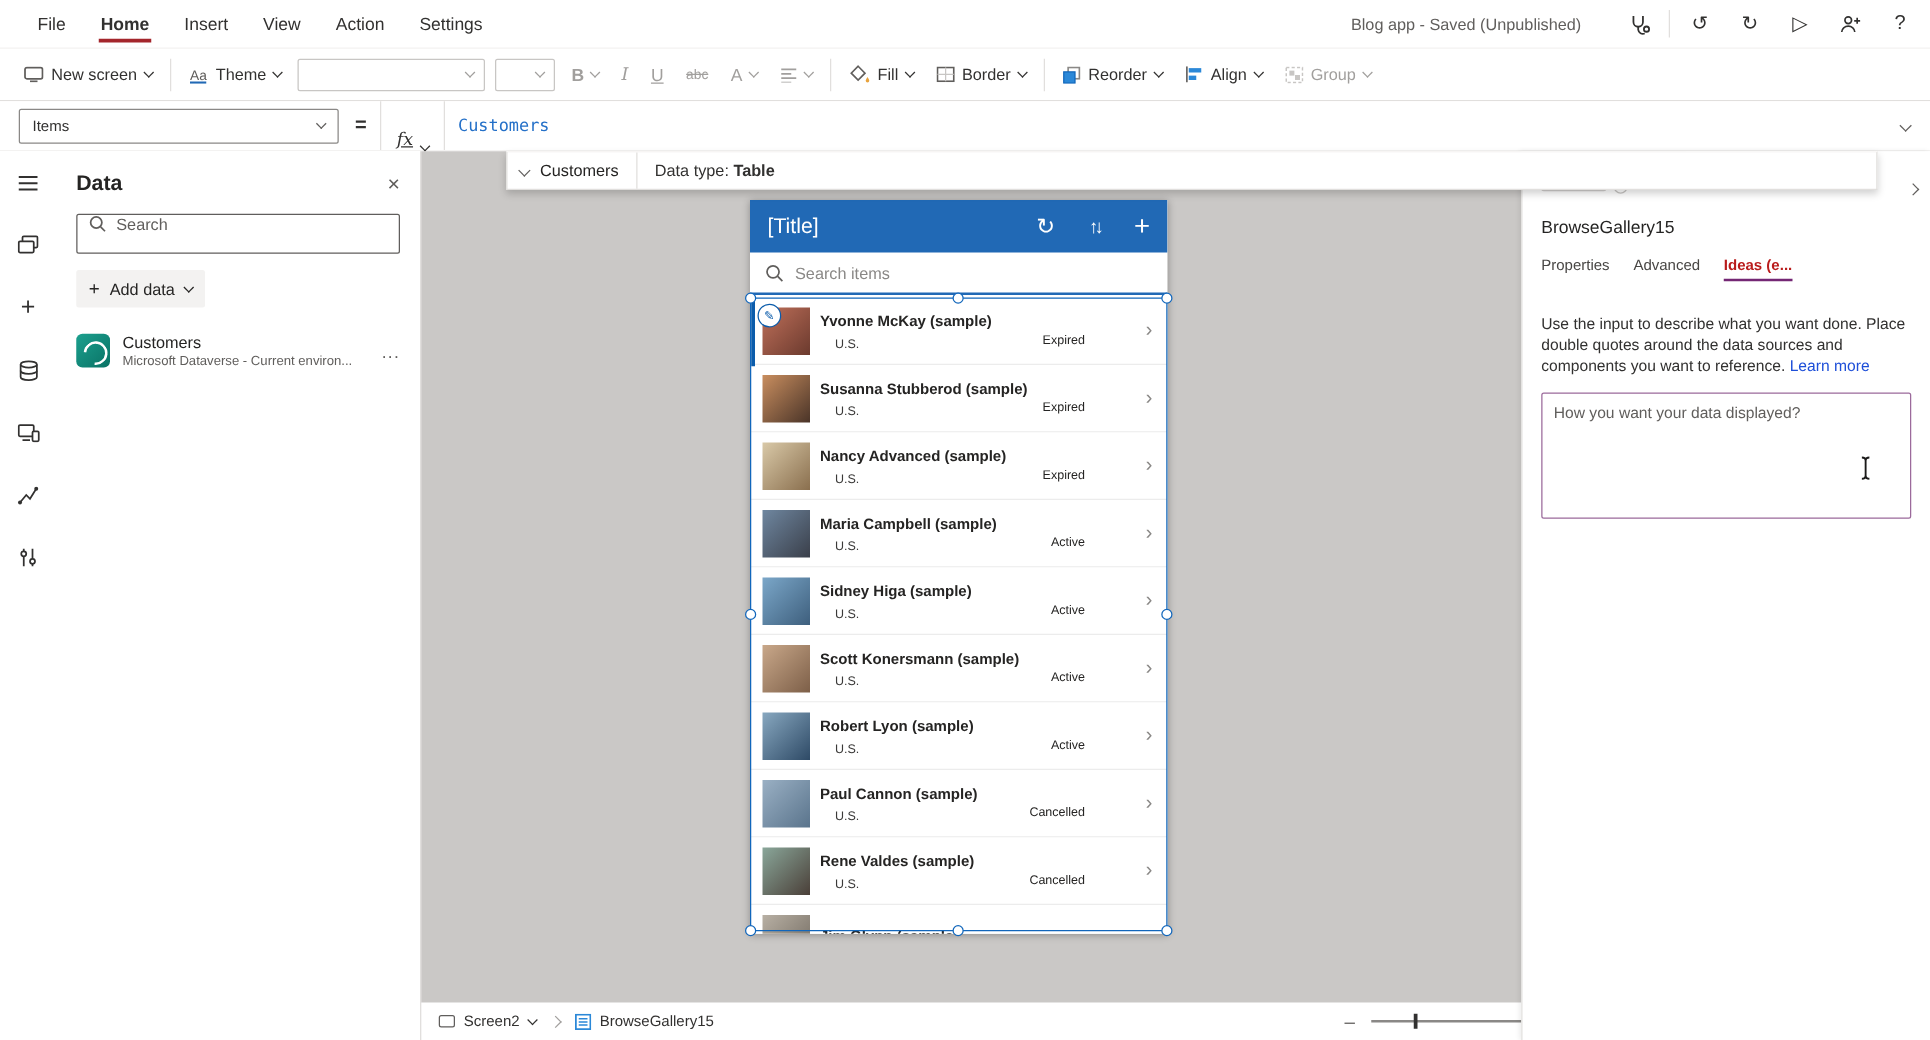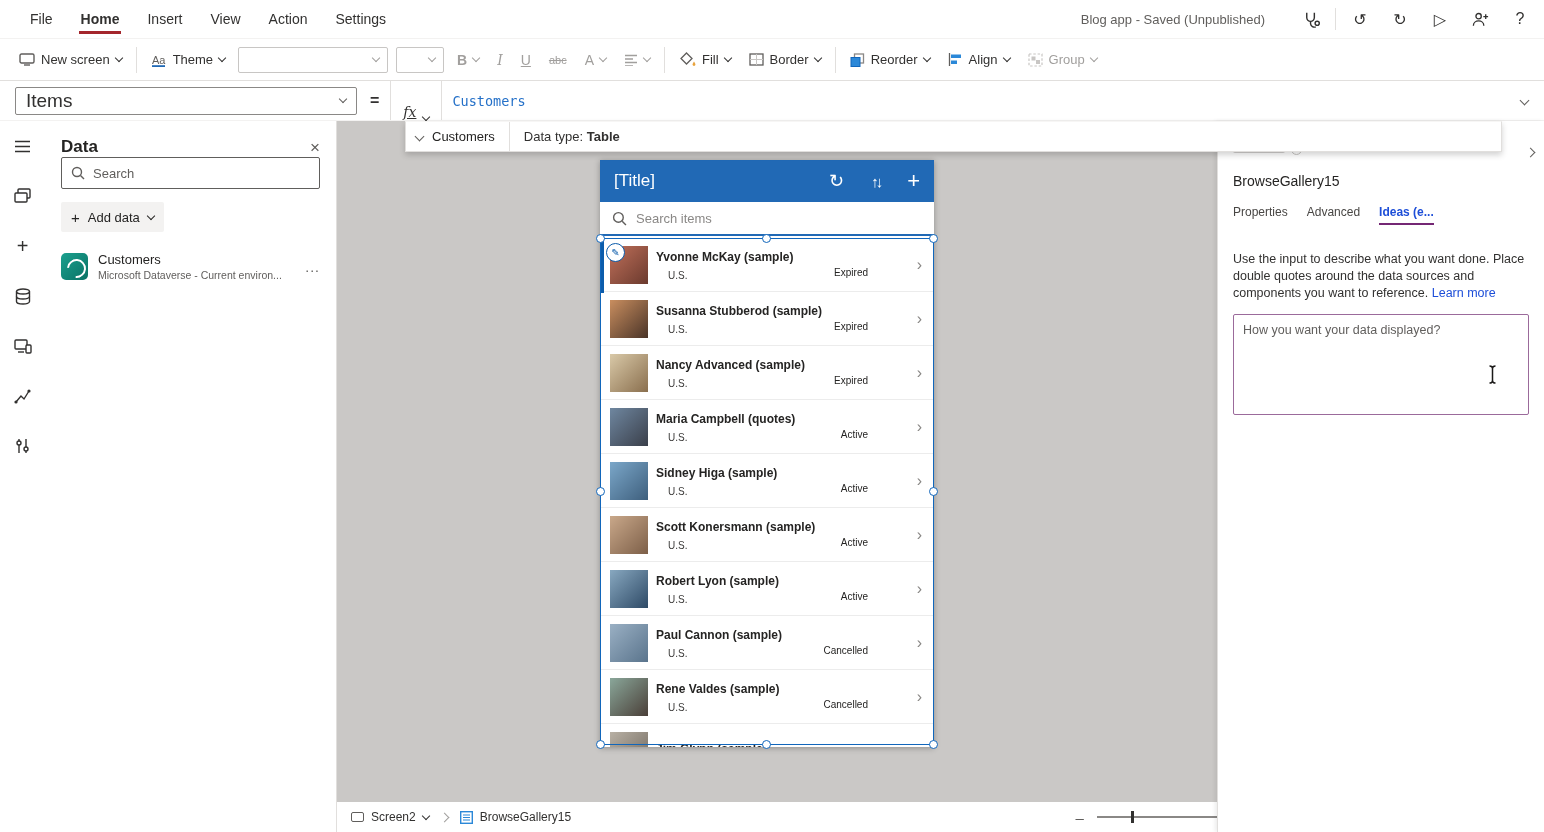--- a/index.html
+++ b/index.html
@@ -29,21 +29,21 @@
   .tb-select.size { width:48px; }
   .tb-select .chev { margin-left:auto; }
   .glyph-b { font-weight:bold; font-size:14px; }
   .glyph-i { font-family:"DejaVu Serif", serif; font-style:italic; font-size:14px; }
   .glyph-u { text-decoration:underline; font-size:14px; }
   .glyph-s { text-decoration:line-through; font-size:11px; }
   .glyph-a { font-size:14px; }
 
   
   .formulabar { position:absolute; top:81px; left:0; right:0; height:40px; background:#fff; display:flex; align-items:center; border-bottom:1px solid #f3f2f1; }
-  .prop-select { margin-left:15px; width:342px; height:28px; border:1px solid #8a8886; border-radius:2px; display:flex; align-items:center; padding:0 10px; font-size:19px; color:#323130; cursor:pointer; }
+  .prop-select { margin-left:15px; width:256px; height:28px; border:1px solid #8a8886; border-radius:2px; display:flex; align-items:center; padding:0 10px; font-size:12px; color:#323130; cursor:pointer; }
   .prop-select .chev { margin-left:auto; color:#605e5c; }
   .fb-equals { margin:0 11px 0 13px; font-size:16px; font-weight:bold; color:#323130; }
   .fx-box { height:100%; display:flex; align-items:flex-end; gap:7px; padding:0 12px; border-left:1px solid #e1dfdd; border-right:1px solid #e1dfdd; cursor:pointer;text-decoration:underline; }
   .fx-label { font-family:"DejaVu Serif", serif; font-style:italic; font-size:14px; color:#323130; }
   .formula-input { flex:1; height:100%; display:flex; align-items:center; padding-left:10px; font-family:"DejaVu Sans Mono", monospace; font-size:13.5px; color:#2470c8; cursor:text; }
   .fb-expand { width:40px; height:100%; display:flex; align-items:center; justify-content:center; color:#605e5c; cursor:pointer; }
   .chev-down { display:inline-block; width:7px; height:7px; border-right:1.3px solid currentColor; border-bottom:1.3px solid currentColor; transform:rotate(45deg); }
   .chev-right { display:inline-block; width:7px; height:7px; border-right:1.3px solid currentColor; border-bottom:1.3px solid currentColor; transform:rotate(-45deg); }
 
   
@@ -57,21 +57,21 @@
   .rail { position:absolute; top:121px; left:0; width:45px; bottom:0; background:#fff; }
   .rail-icon { width:45px; height:50px; display:grid; place-items:center; color:#323130; cursor:pointer; }
   .rail-icon svg { display:block; }
   .plus-glyph { font-size:20px; color:#323130; line-height:1; }
 
   
   .data-panel { position:absolute; top:121px; left:45px; width:292px; bottom:0; background:#fff; border-right:1px solid #e1dfdd; padding:16px 16px 0 16px; }
   .dp-header { display:flex; align-items:center; }
   .dp-title { font-size:17px; font-weight:bold; color:#252423; }
   .dp-close { margin-left:auto; font-size:17px; color:#605e5c; cursor:pointer; line-height:1; }
-  .dp-search { height:32px; border:1px solid #605e5c; border-radius:2px; display:flex; align-items:center; padding:12px 9px; gap:8px; }
+  .dp-search { margin-top:14px; height:32px; border:1px solid #605e5c; border-radius:2px; display:flex; align-items:flex-start; padding:0 9px; gap:8px; }
   .dp-search input { border:none; outline:none; flex:1; font-size:13px; color:#323130; font-family:inherit; }
   .dp-search input::placeholder { color:#605e5c; }
   .dp-add { margin-top:13px; display:inline-flex; align-items:center; gap:8px; height:30px; padding:0 10px; background:#f3f2f1; border-radius:2px; font-size:13px; color:#252423; cursor:pointer; }
   .dp-add .plus { font-size:15px; }
   .dp-source { margin-top:20px; display:flex; align-items:center; gap:10px; cursor:pointer; }
   .dv-icon { width:27px; height:27px; border-radius:5px; background:linear-gradient(135deg,#1ba08e,#0a7265); position:relative; flex:0 0 auto; }
   .dv-icon::after { content:""; position:absolute; left:6px; top:6px; width:15px; height:15px; border:2.2px solid #fff; border-radius:50%; border-left-color:transparent; transform:rotate(-40deg); }
   .dp-src-text { flex:1; min-width:0; }
   .dp-src-name { font-size:13px; color:#252423; }
   .dp-src-sub { font-size:10.5px; color:#605e5c; margin-top:2px; white-space:nowrap; overflow:hidden; text-overflow:ellipsis; max-width:185px; }
@@ -120,21 +120,21 @@
 
   
   .right-panel { position:absolute; top:121px; left:1217px; width:327px; bottom:0; background:#fff; border-left:1px solid #e1dfdd; box-shadow:-2px 0 4px rgba(0,0,0,.08); padding:0 15px; }
   .rp-top { margin-top:21px; height:14px; display:flex; align-items:center; position:relative; }
   .rp-frag-bar { width:52px; height:7px; background:#d2d0ce; border-radius:2px; }
   .rp-frag-circle { width:11px; height:11px; border:1.3px solid #c8c6c4; border-radius:50%; margin-left:6px; }
   .rp-collapse { position:absolute; right:-5px; top:0; color:#605e5c; cursor:pointer; }
   .rp-name { margin-top:17px; font-size:14px; color:#252423; }
   .rp-tabs { margin-top:16px; display:flex; gap:19px; font-size:12px; color:#484644; }
   .rp-tab { padding-bottom:6px; cursor:pointer; position:relative; white-space:nowrap; }
-  .rp-tab.active { color:#1d4ed8; font-weight:bold; }
+  .rp-tab.active { color:#b91c1c; font-weight:bold; }
   .rp-tab.active::after { content:""; position:absolute; left:0; right:0; bottom:0; height:2px; background:#742774; }
   .rp-desc { margin-top:26px; font-size:12.5px; line-height:1.35; color:#323130; }
   .rp-link { color:#1d4ed8; cursor:pointer; }
   .rp-input-wrap { position:relative; margin-top:12px; }
   .rp-input { width:100%; height:101px; border:1px solid #9b6a9b; border-radius:2px; resize:none; padding:8px 9px; font-size:12.5px; font-family:inherit; color:#323130; outline:none; }
   .rp-input::placeholder { color:#605e5c; }
   .rp-cursor { position:absolute; right:30px; top:50px; pointer-events:none; }
 
   .svgicon { display:block; }
 </style>
@@ -418,21 +418,21 @@
     <span class="g-text">
       <div class="g-name">Nancy Advanced (sample)</div>
       <div class="g-sub">U.S.</div>
     </span>
     <span class="g-status">Expired</span>
     <span class="g-chev">›</span>
   </div>
           <div class="g-row">
     <span class="g-avatar" style="background: linear-gradient(135deg, rgb(111, 135, 160), rgb(58, 63, 74));"></span>
     <span class="g-text">
-      <div class="g-name">Maria Campbell (quotes)</div>
+      <div class="g-name">Maria Campbell (sample)</div>
       <div class="g-sub">U.S.</div>
     </span>
     <span class="g-status">Active</span>
     <span class="g-chev">›</span>
   </div>
           <div class="g-row">
     <span class="g-avatar" style="background: linear-gradient(135deg, rgb(123, 167, 201), rgb(62, 95, 125));"></span>
     <span class="g-text">
       <div class="g-name">Sidney Higa (sample)</div>
       <div class="g-sub">U.S.</div>

